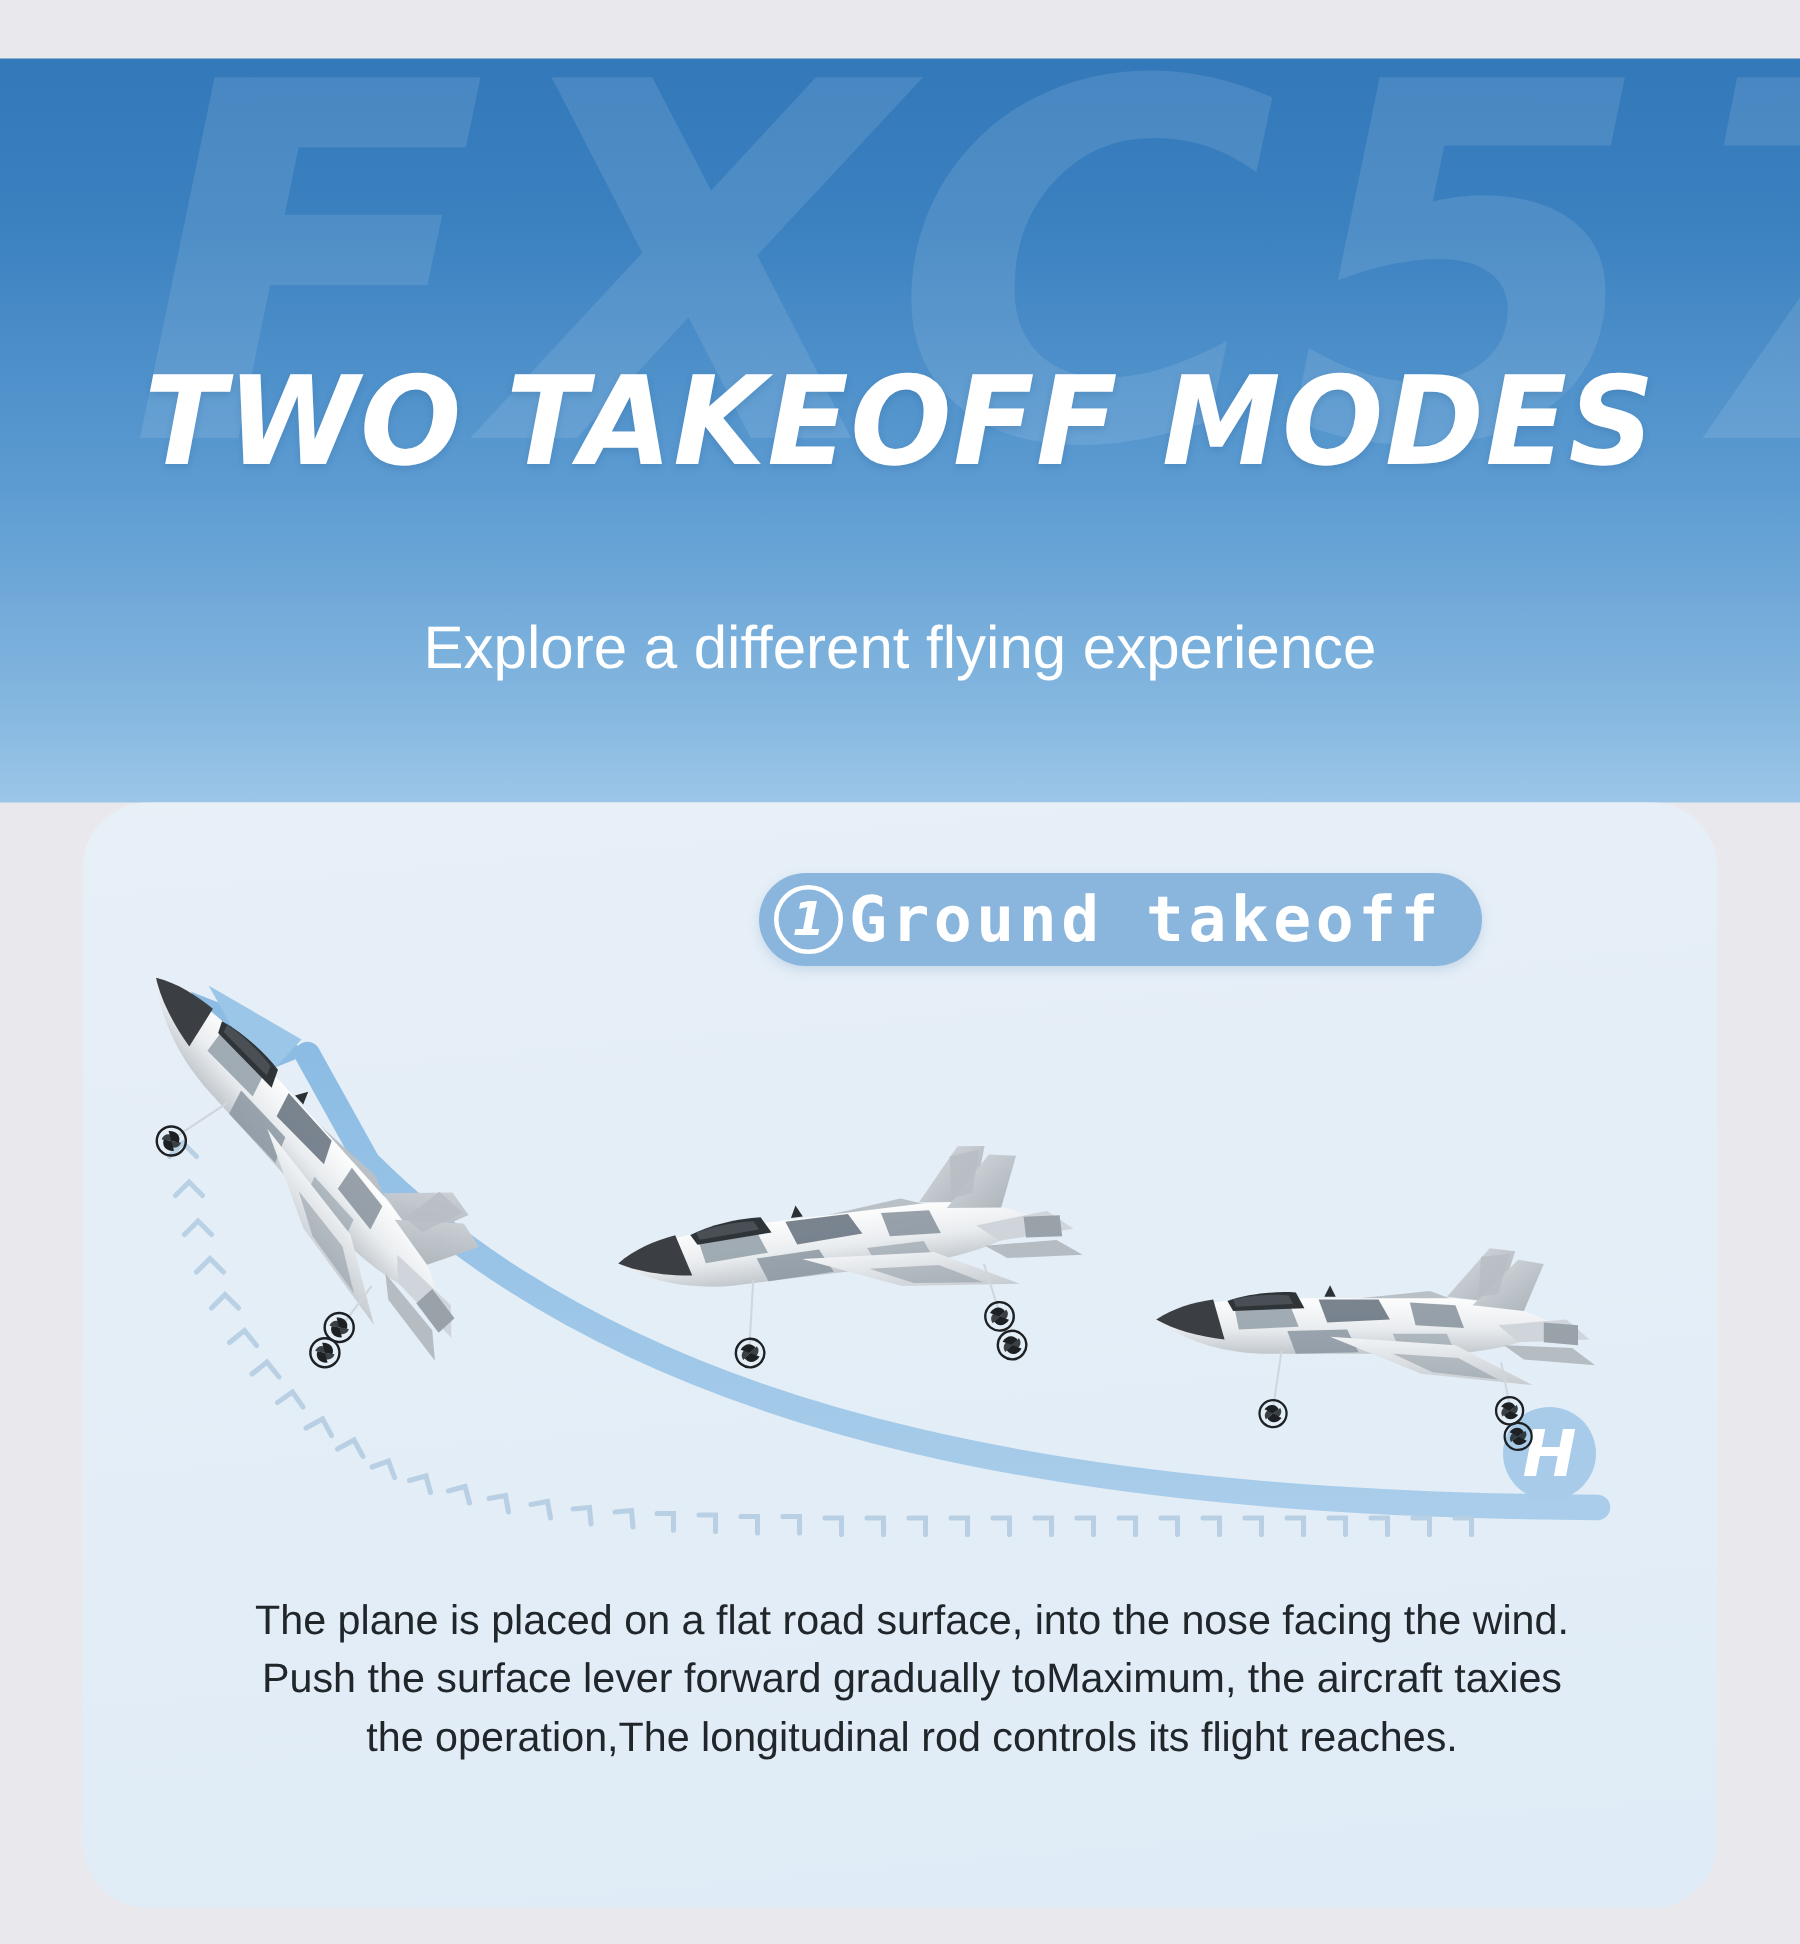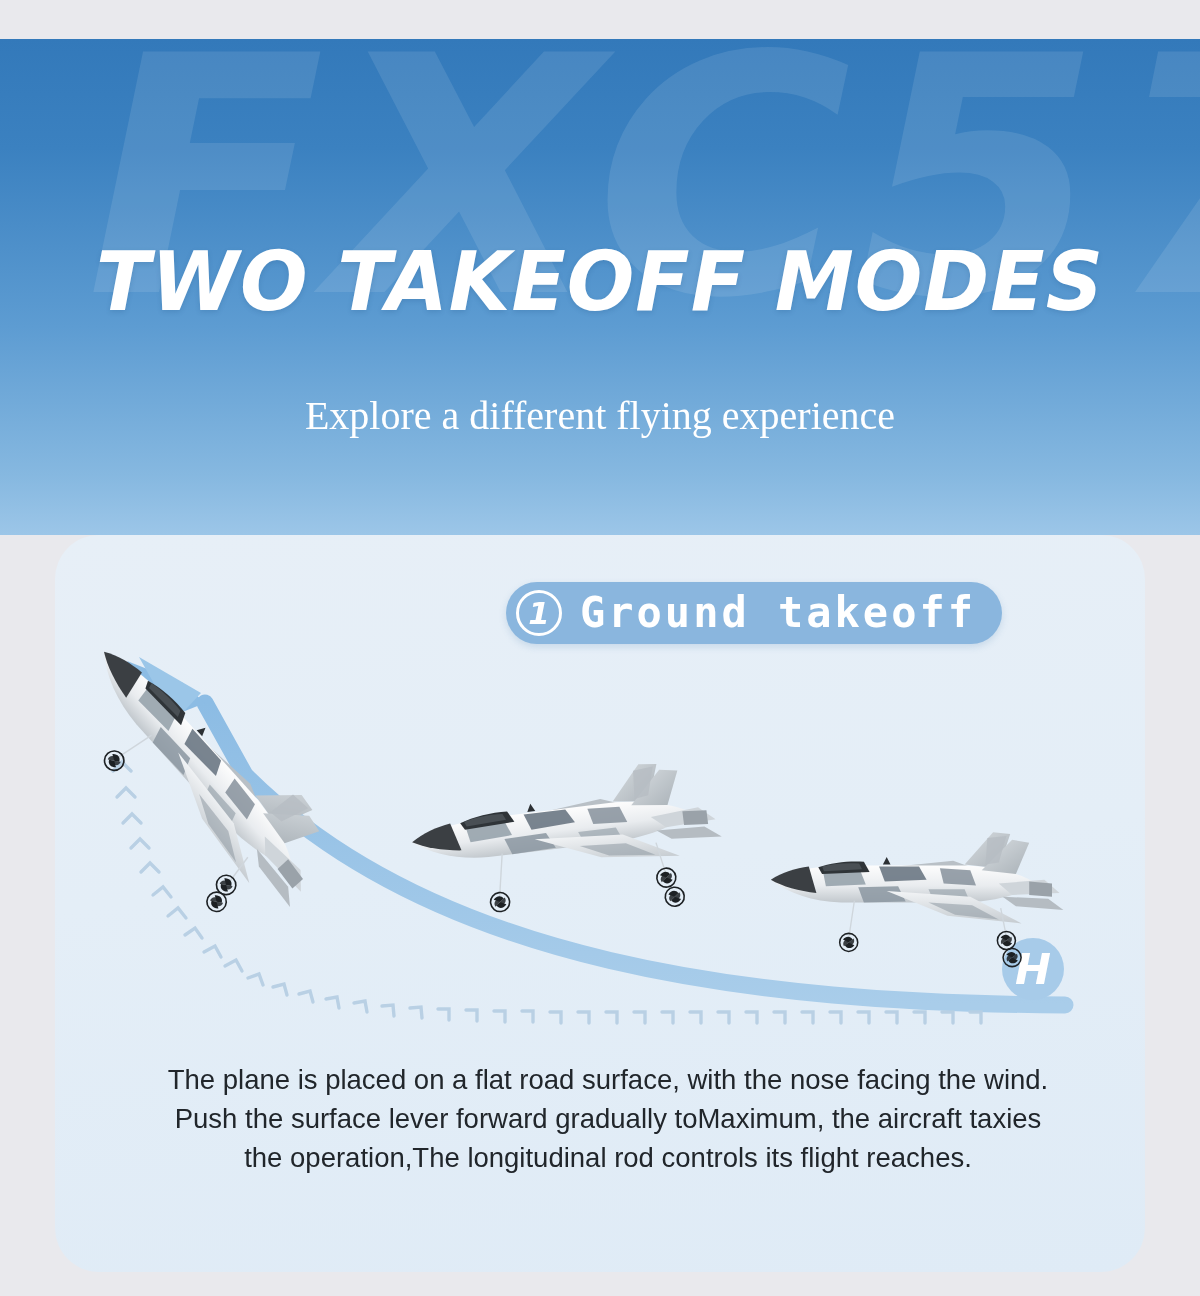--- a/index.html
+++ b/index.html
@@ -28,23 +28,23 @@
   }
   .hero-title{
     position:absolute;left:0;top:200px;width:1200px;text-align:center;
     font-size:82px;line-height:86px;font-weight:700;font-style:italic;
     color:#ffffff;letter-spacing:1px;
     font-family:"DejaVu Sans",sans-serif;
     transform:scaleX(0.97);
     text-shadow:0 2px 5px rgba(30,80,130,0.20);
   }
   .hero-sub{
-    position:absolute;left:0;top:352px;width:1200px;text-align:center;
+    position:absolute;left:0;top:368px;width:1200px;text-align:center;
     font-size:40px;line-height:50px;font-weight:400;color:#ffffff;
-    font-family:Liberation Serif, serif;
+    font-family:Liberation Sans, sans-serif;
   }
 
   .card{
     position:absolute;left:55px;top:535px;width:1090px;height:737px;
     border-radius:44px;
     background:linear-gradient(175deg,#e7eff7 0%,#e4eef7 45%,#dfebf6 100%);
     overflow:hidden;
   }
 
   .badge{
@@ -56,21 +56,21 @@
   }
   .badge-num{
     width:46px;height:46px;border-radius:50%;
     border:3px solid #ffffff;
     display:flex;align-items:center;justify-content:center;
     color:#ffffff;font-size:31px;font-weight:700;font-style:italic;
     font-family:"DejaVu Sans",sans-serif;
     flex:none;box-sizing:border-box;
   }
   .badge-text{
-    margin-left:18px;color:#ffffff;
+    margin-left:4px;color:#ffffff;
     font-size:42px;line-height:44px;font-weight:700;
     letter-spacing:3px;
     font-family:"DejaVu Sans Mono",monospace;
     white-space:nowrap;
   }
 
   .scene{position:absolute;left:0;top:0;width:1090px;height:560px;}
   .scene svg{display:block;}
 
   .para{
@@ -241,18 +241,18 @@
             <path d="M248,56 L254,86"></path>
         </g>
         <use href="#prop" transform="translate(90,90)"></use>
         <use href="#prop" transform="translate(254,90)"></use>
         <use href="#prop" transform="translate(260,108)"></use>
       </g>
     </svg>
   </div>
 
   <div class="para">
-    <span>The plane is placed on a flat road surface, with the nose facing the wind.</span>
+    <span>The plane is placed on a flat road surface, into the nose facing the wind.</span>
     <span>Push the surface lever forward gradually toMaximum, the aircraft taxies</span>
     <span>the operation,The longitudinal rod controls its flight reaches.</span>
   </div>
 
 </div>
 
 </body></html>

